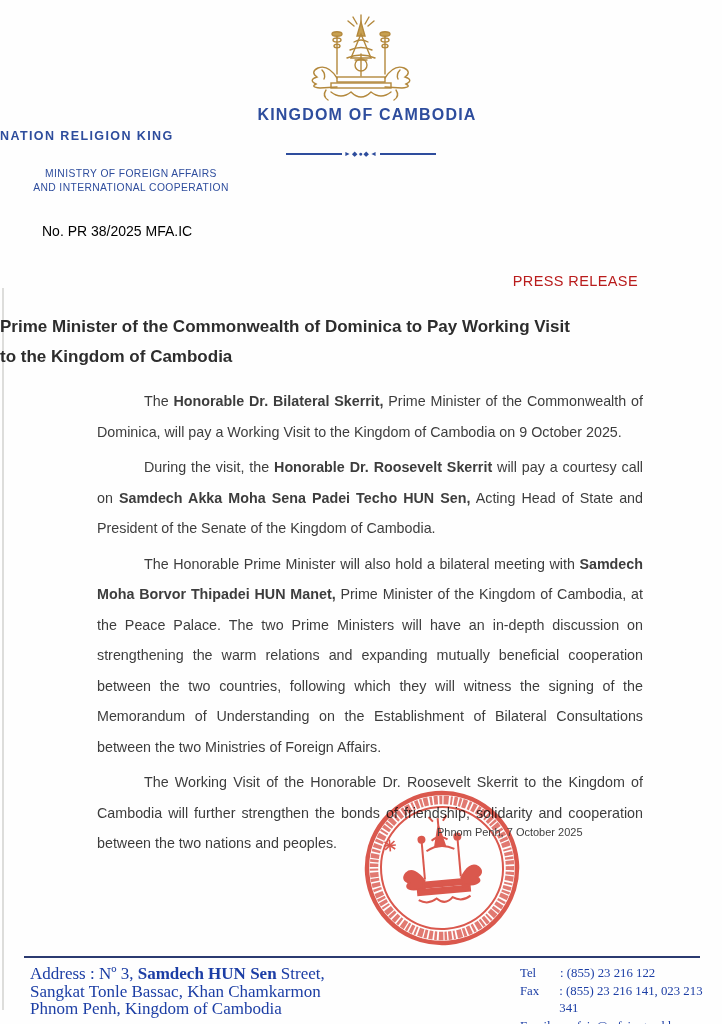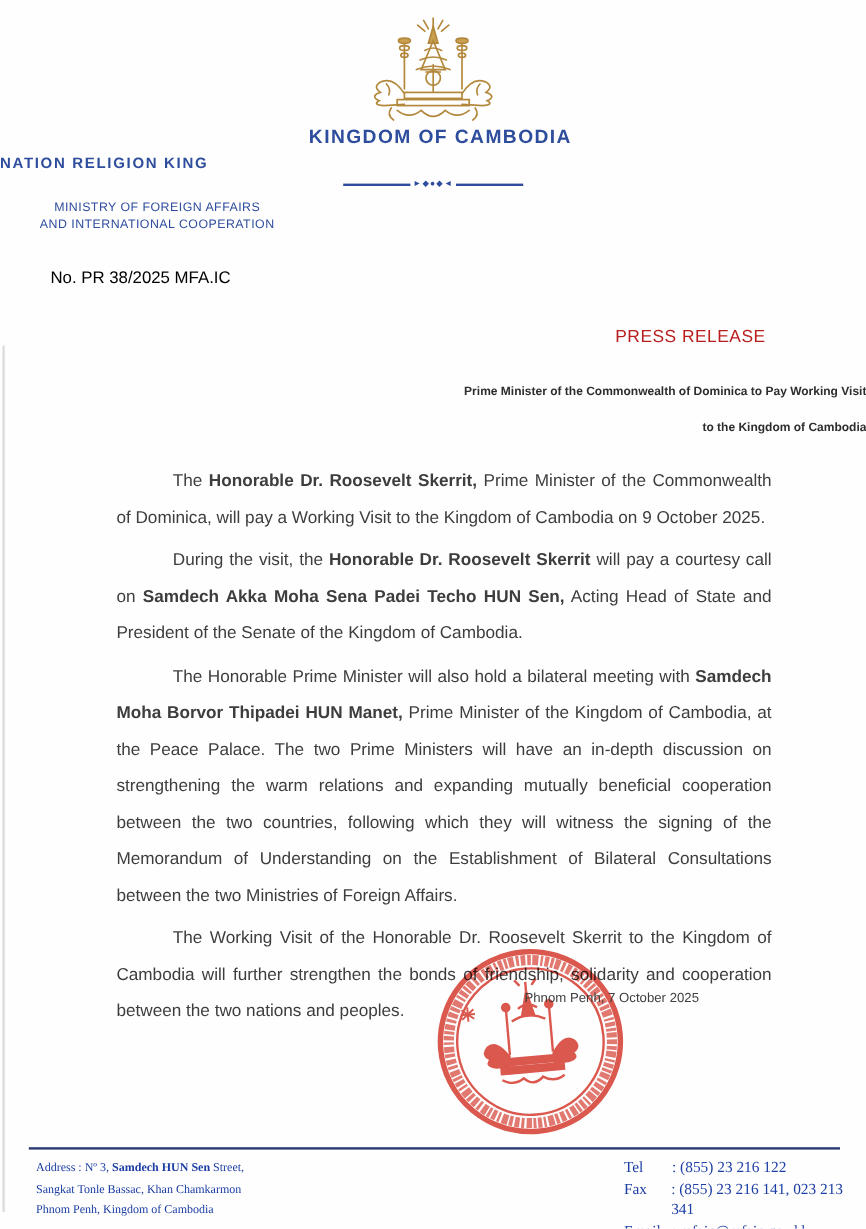--- a/index.html
+++ b/index.html
@@ -16,34 +16,34 @@
   .divider{position:absolute;left:50%;top:150px;transform:translateX(-50%);
            display:flex;align-items:center;width:150px;}
   .divider .line{flex:1;height:1.5px;background:#2e4d9d;}
   .divider .orn{font-size:7px;color:#2e4d9d;padding:0 2px;letter-spacing:1px;line-height:8px;}
   .ministry{position:absolute;left:24px;top:167px;width:214px;text-align:center;
             font-weight:normal;font-size:10.3px;line-height:13.5px;letter-spacing:0.4px;color:#2e4d9d;}
   .refno{position:absolute;left:42px;top:223px;font-size:14px;color:#000000;}
 
   
   .kicker{position:absolute;right:84px;top:273px;font-size:14.5px;letter-spacing:0.4px;color:#b91c1c;}
-  .title{position:absolute;left:0;right:0;top:312px;text-align:right;
-         font-weight:bold;font-size:10px;line-height:30px;color:#2d2d2d;}
+  .title{position:absolute;left:0;right:0;top:312px;text-align:left;
+         font-weight:bold;font-size:17px;line-height:30px;color:#2d2d2d;}
   .docbody{position:absolute;left:97px;top:386px;width:546px;
            font-size:14.3px;line-height:30.5px;color:#3d3d3d;}
   .docbody p{margin:0 0 5px 0;text-indent:47px;text-align:justify;}
   .docbody .b, .b{font-weight:bold;}
   .dateline{position:absolute;left:437px;top:826px;font-size:11px;color:#3f3f3f;z-index:3;}
   .seal{position:absolute;left:362px;top:788px;width:160px;height:160px;z-index:2;
         mix-blend-mode:multiply;opacity:0.92;}
 
   
   .footer-line{position:absolute;left:24px;top:956px;width:676px;height:2px;background:#2b3a70;}
   .address{position:absolute;left:30px;top:965px;font-family:"Liberation Serif",serif;
-           font-size:10px;line-height:17.5px;color:#1c3ea5;}
+           font-size:17px;line-height:17.5px;color:#1c3ea5;}
   .contacts{position:absolute;left:520px;top:965px;font-family:"Liberation Serif",serif;
             font-size:12.8px;line-height:17.5px;color:#1c3ea5;}
   .contacts .row{display:flex;}
   .contacts .lbl{width:40px;}
 </style>
 </head>
 <body>
 
 <div class="page">
   <div class="edge-line"></div>
@@ -110,21 +110,21 @@
   <div class="refno">No. PR 38/2025 MFA.IC</div>
 
   <div class="kicker">PRESS RELEASE</div>
 
   <div class="title">
     <div>Prime Minister of the Commonwealth of Dominica to Pay Working Visit</div>
     <div>to the Kingdom of Cambodia</div>
   </div>
 
   <main class="docbody">
-    <p><span>The </span><span class="b">Honorable Dr. Roosevelt Skerrit,</span><span> Prime Minister of the Commonwealth of Dominica, will pay a Working Visit to the Kingdom of Cambodia on 9 October 2025.</span></p>
+    <p><span>The </span><span class="b">Honorable Dr. Bilateral Skerrit,</span><span> Prime Minister of the Commonwealth of Dominica, will pay a Working Visit to the Kingdom of Cambodia on 9 October 2025.</span></p>
     <p><span>During the visit, the </span><span class="b">Honorable Dr. Roosevelt Skerrit</span><span> will pay a courtesy call on </span><span class="b">Samdech Akka Moha Sena Padei Techo HUN Sen,</span><span> Acting Head of State and President of the Senate of the Kingdom of Cambodia.</span></p>
     <p><span>The Honorable Prime Minister will also hold a bilateral meeting with </span><span class="b">Samdech Moha Borvor Thipadei HUN Manet,</span><span> Prime Minister of the Kingdom of Cambodia, at the Peace Palace. The two Prime Ministers will have an in-depth discussion on strengthening the warm relations and expanding mutually beneficial cooperation between the two countries, following which they will witness the signing of the Memorandum of Understanding on the Establishment of Bilateral Consultations between the two Ministries of Foreign Affairs.</span></p>
     <p><span>The Working Visit of the Honorable Dr. Roosevelt Skerrit to the Kingdom of Cambodia will further strengthen the bonds of friendship, solidarity and cooperation between the two nations and peoples.</span></p>
   </main>
 
   <div class="dateline">Phnom Penh, 7 October 2025</div>
 
   <div class="seal">
     <svg viewBox="0 0 160 160" width="160" height="160">
       <g transform="rotate(-5 80 80)" stroke="#d8493e" fill="none">

